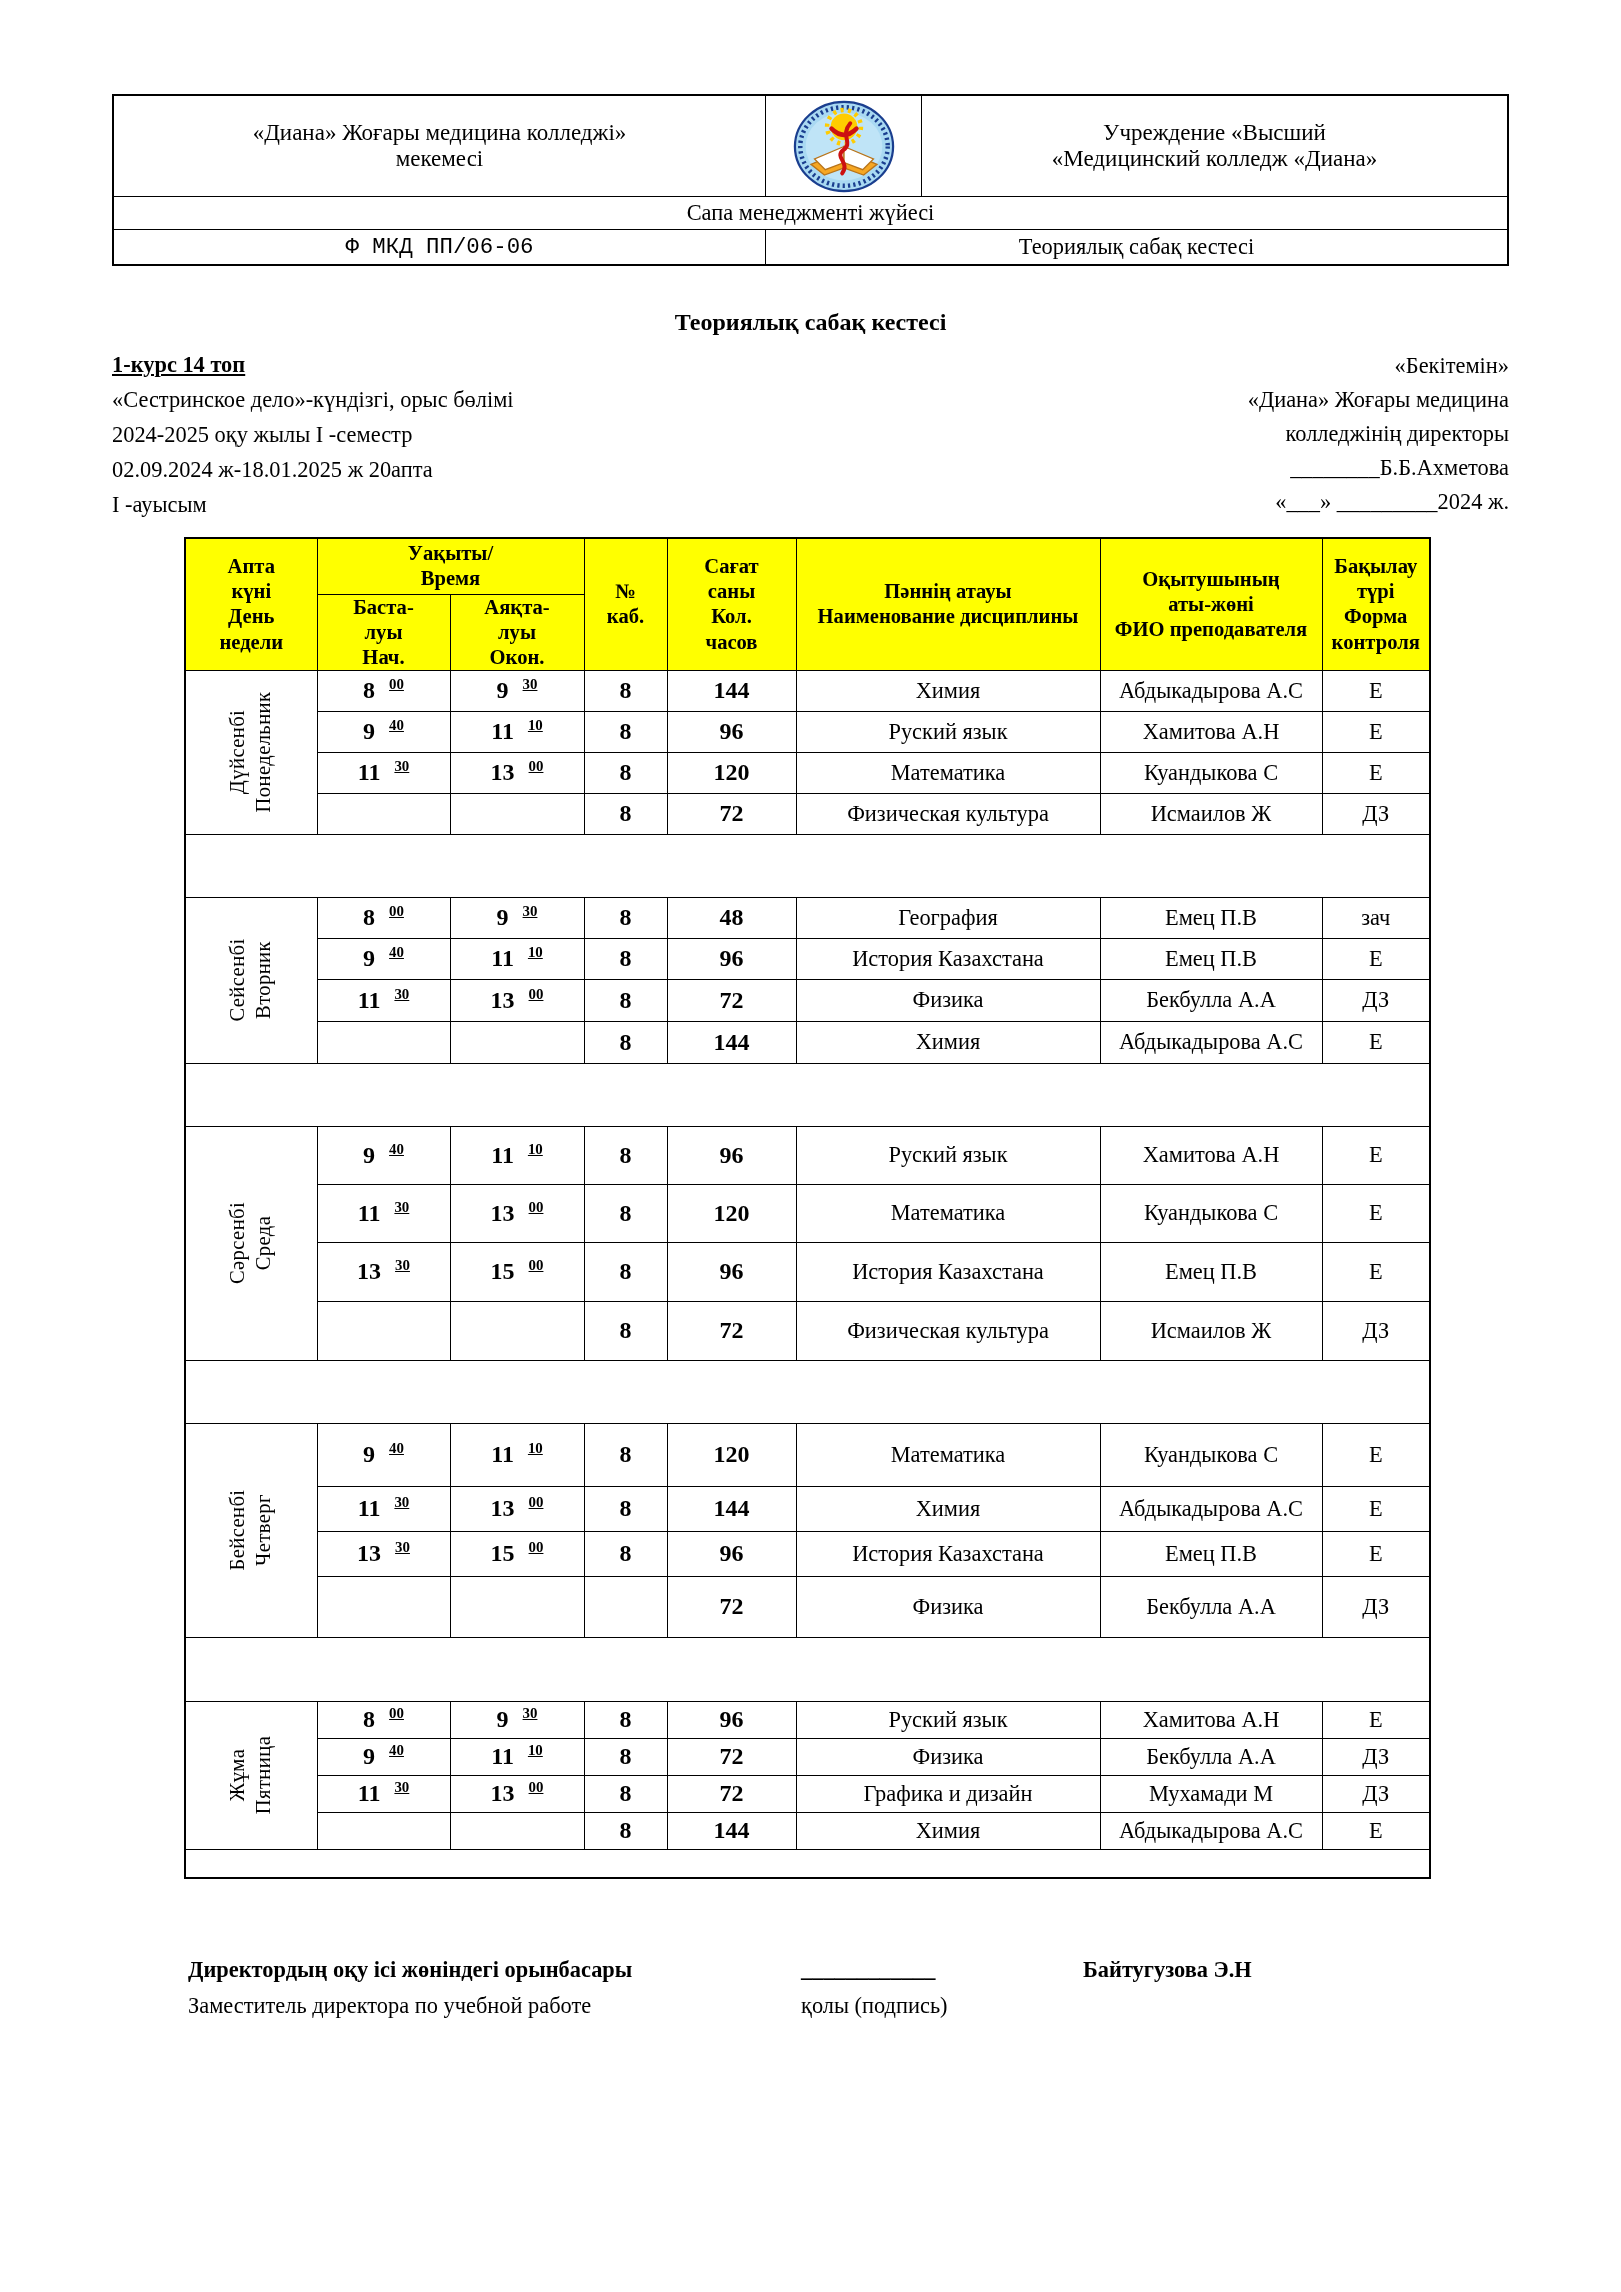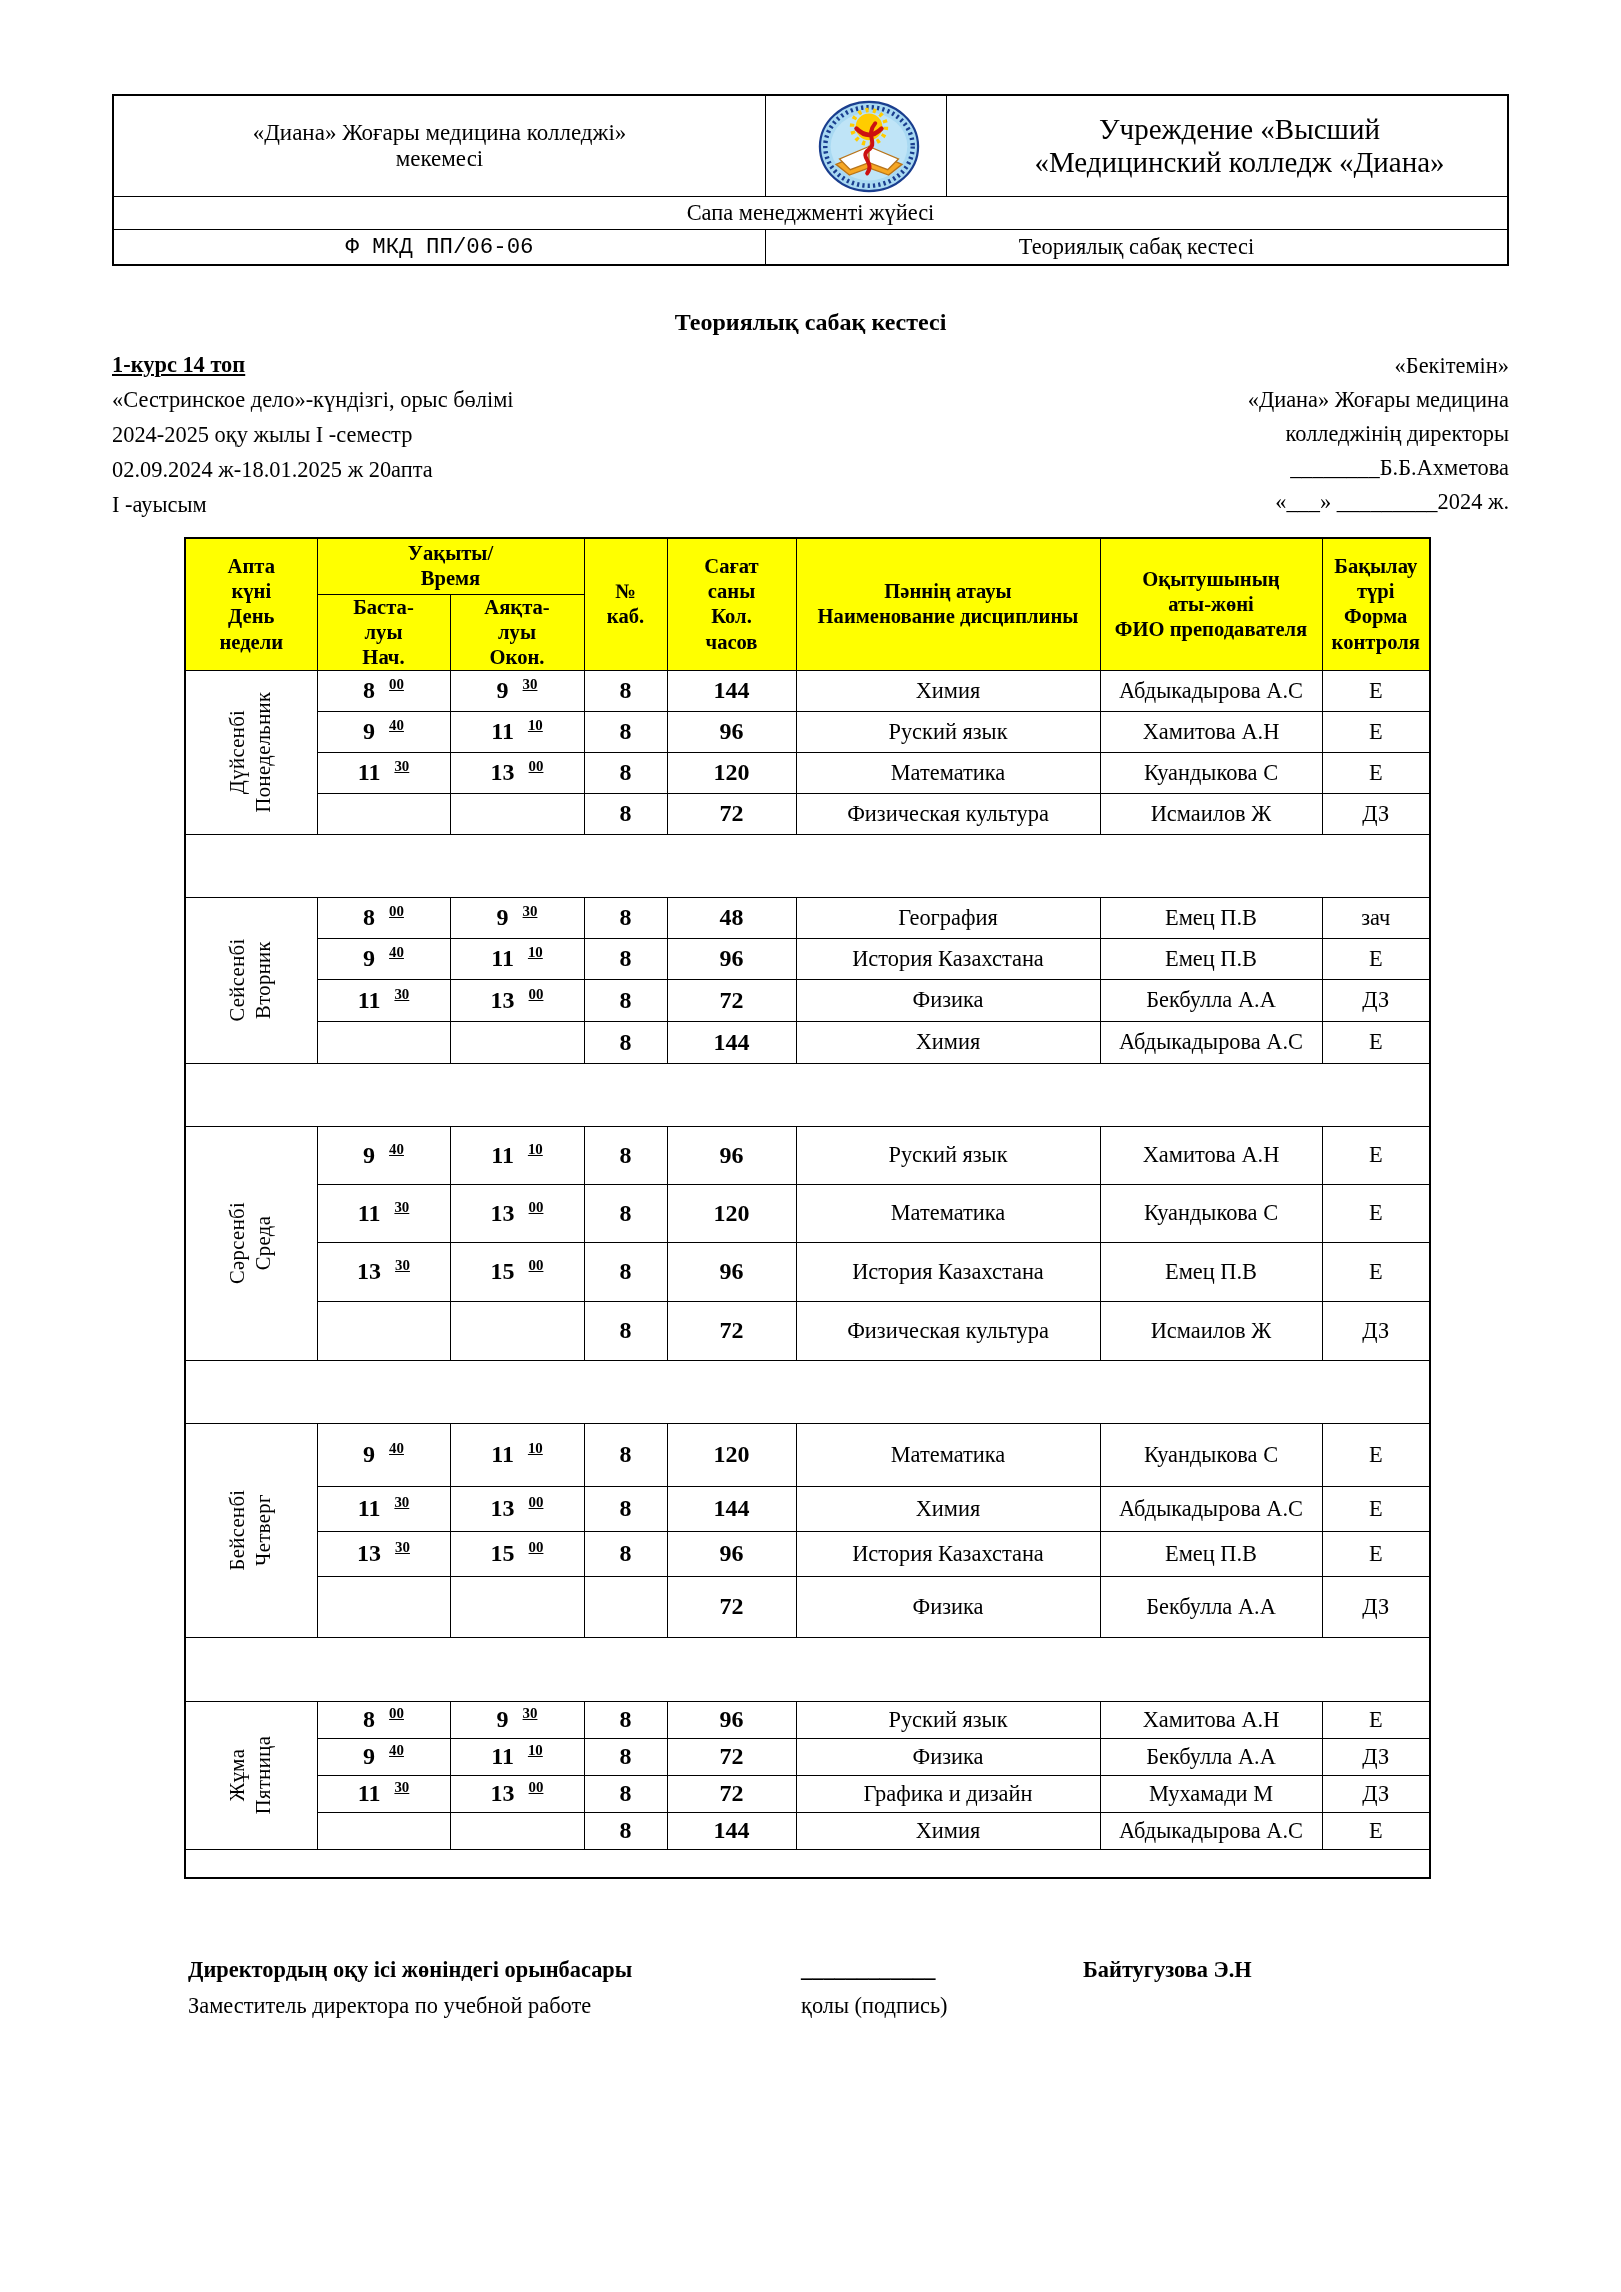--- a/index.html
+++ b/index.html
@@ -4,25 +4,25 @@
 <style>
   html,body{margin:0;padding:0;}
   body{
     width:1622px;height:2293px;position:relative;background:#ffffff;
     font-family:"Liberation Serif", serif;color:#000;
   }
   .pre{white-space:pre-line;}
 
   
   .hdr{position:absolute;left:112px;top:94px;width:1397px;border:2.7px solid #000;box-sizing:border-box;}
-  .hdr-r1{display:flex;height:100px;border-bottom:1.8px solid #000;gap:25px;}
+  .hdr-r1{display:flex;height:100px;border-bottom:1.8px solid #000;}
   .hcell{display:flex;align-items:center;justify-content:center;text-align:center;box-sizing:border-box;}
   .hc-left{width:652px;border-right:1.8px solid #000;font-size:23px;}
   .hc-mid{width:156px;border-right:1.8px solid #000;}
-  .hc-right{flex:1;font-size:29px;}
+  .hc-right{flex:1;font-size:23px;}
   .hdr-r2{height:32px;border-bottom:1.8px solid #000;display:flex;align-items:center;justify-content:center;font-size:22.4px;}
   .hdr-r3{display:flex;height:34px;}
   .hc-code{width:652px;border-right:1.8px solid #000;display:flex;align-items:center;justify-content:center;font-size:22.4px;box-sizing:border-box;font-family:Liberation Mono, monospace;}
   .hc-doc{flex:1;display:flex;align-items:center;justify-content:center;font-size:22.4px;}
 
   
   .doc-title{position:absolute;left:112px;top:309px;width:1397px;text-align:center;font-weight:bold;font-size:24px;}
   .info{position:absolute;left:112px;top:347px;font-size:22.4px;line-height:35px;}
   .info .grp{font-weight:bold;text-decoration:underline;}
   .approval{position:absolute;right:113px;top:349px;text-align:right;font-size:22.4px;line-height:34px;}

